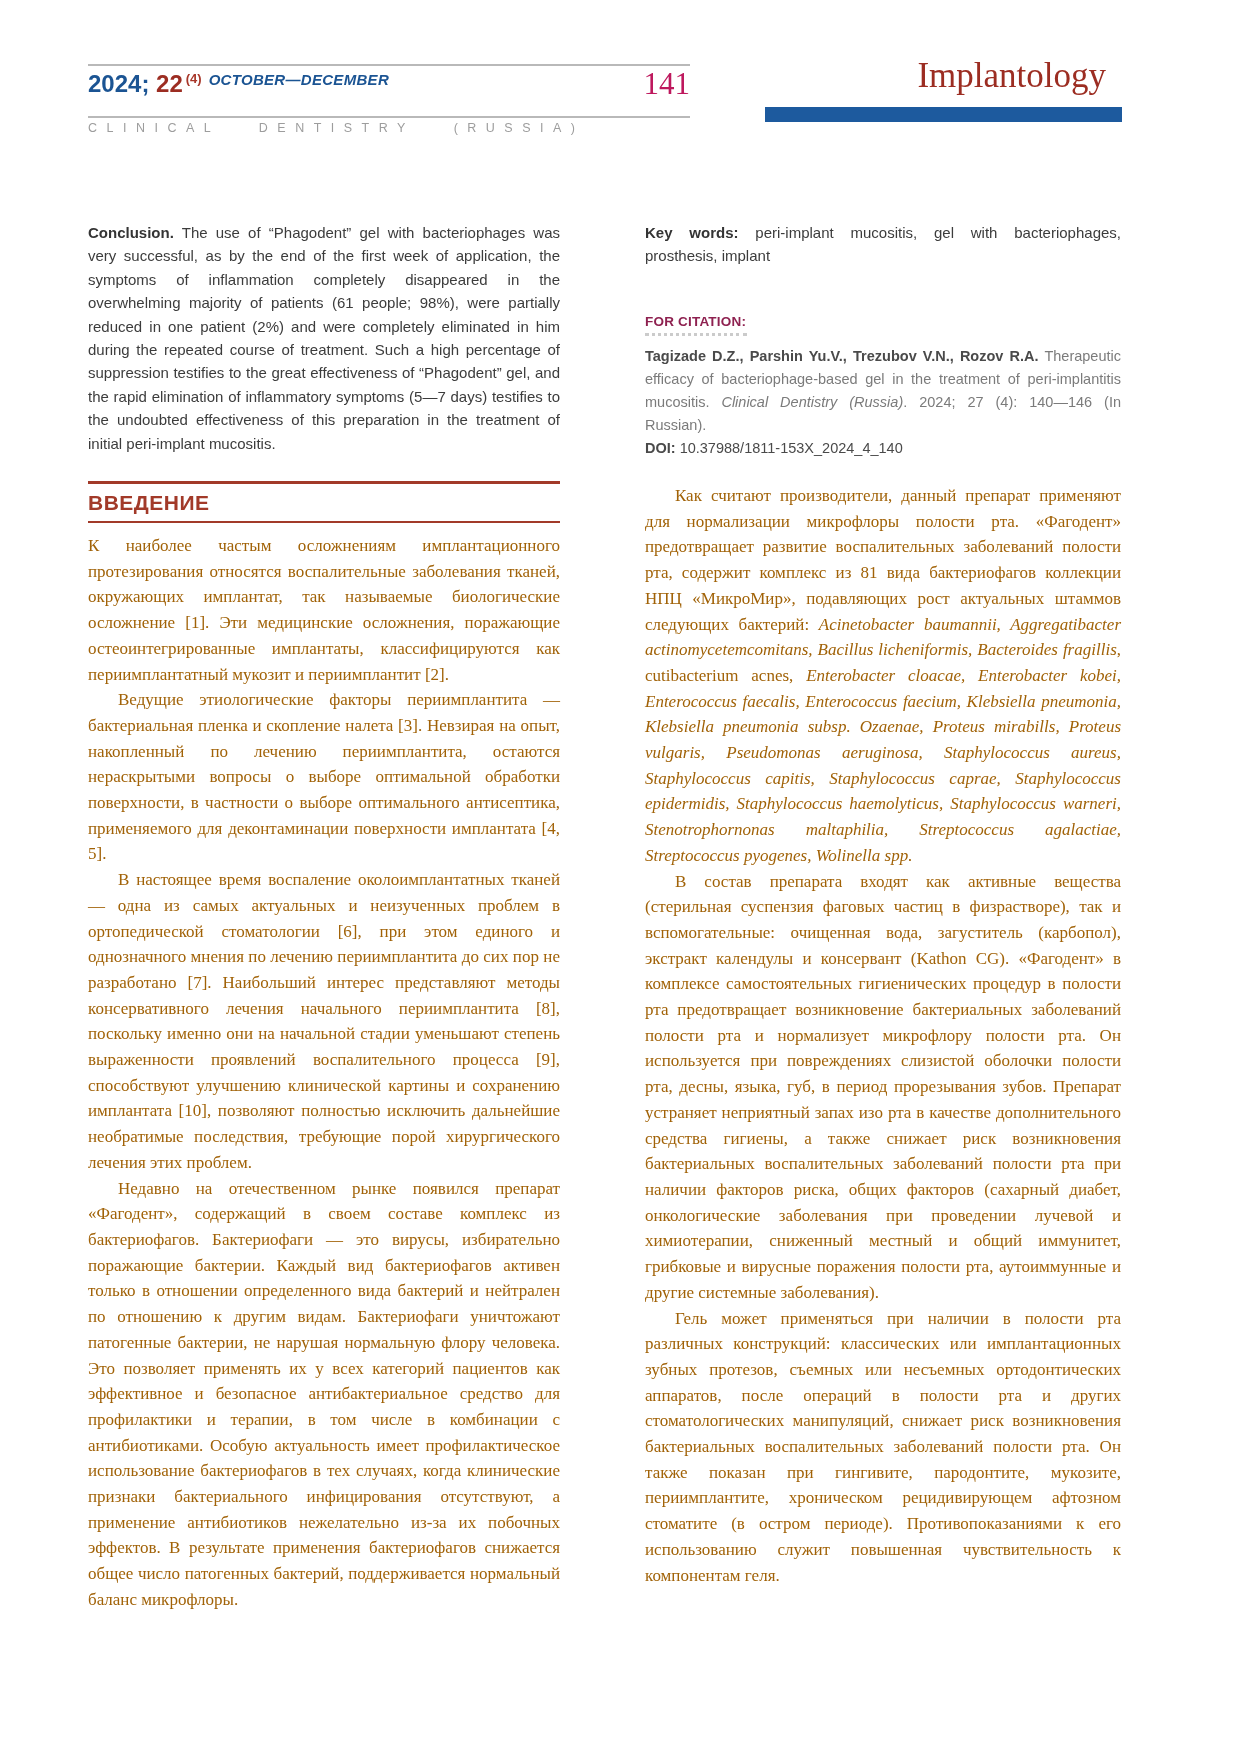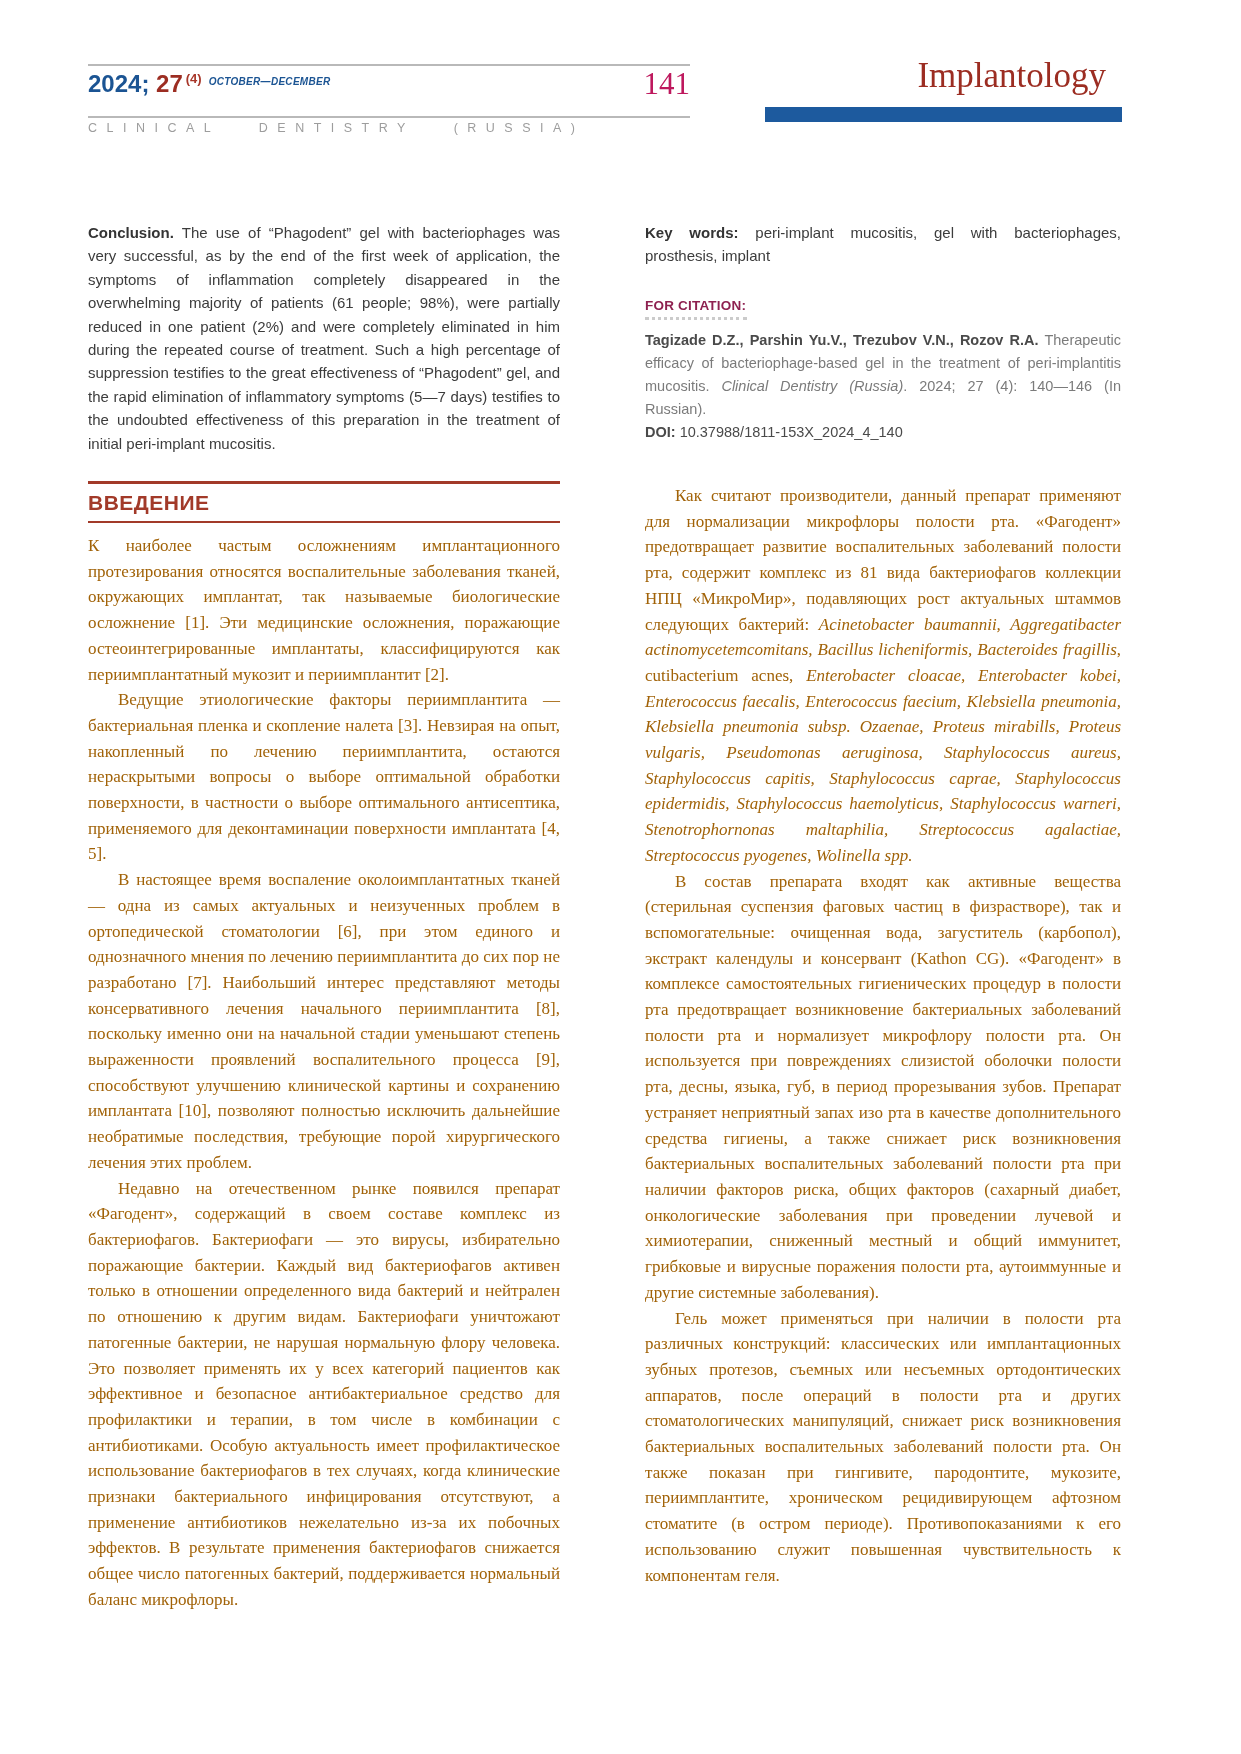--- a/index.html
+++ b/index.html
@@ -8,36 +8,36 @@
           font-family:"Liberation Sans", sans-serif; }
 
   
   .rule { position:absolute; background:#b9b9b9; height:2px; }
   .rule-top { left:88px; top:64px; width:602px; }
   .rule-mid { left:88px; top:116px; width:602px; }
   .issue-line { position:absolute; left:88px; top:70px; font-weight:bold; font-size:24px;
                 color:#1b5493; white-space:nowrap; }
   .issue-volume { color:#9c2d22; }
   .issue-superscript { color:#a8372a; font-size:13px; vertical-align:9px; margin-left:3px; font-weight:bold; }
-  .issue-months { color:#1b5493; font-size:10px; font-style:italic; font-weight:bold;
+  .issue-months { color:#1b5493; font-size:15px; font-style:italic; font-weight:bold;
                   margin-left:7px; vertical-align:7px; letter-spacing:0.3px;text-align:right; }
   .page-number { position:absolute; left:88px; top:66px; width:602px; text-align:right;
                  font-family:"Liberation Serif", serif; font-size:31px; color:#be185d; }
   .journal-name { position:absolute; left:88px; top:121px; font-size:12.5px; color:#9d9d9d;
                   letter-spacing:9.5px; word-spacing:26px; white-space:nowrap; }
   .section-title { position:absolute; left:791px; top:56px; width:315px; text-align:right;
                    font-family:"Liberation Serif", serif; font-size:35px; color:#9c2d22; }
   .section-bar { position:absolute; left:765px; top:107px; width:357px; height:15px; background:#1d5a9e; }
 
   
   .abstract-left { position:absolute; left:88px; top:221px; width:472px; }
   .abstract-right { position:absolute; left:645px; top:221px; width:476px; }
   .abs-p { margin:0; font-size:15px; line-height:23.4px; color:#3c3c3c; text-align:justify; }
   .abs-p b { color:#343434; }
-  .for-citation-label { margin:30px 0 0 0; font-size:13.5px; font-weight:bold; color:#8e2150;
+  .for-citation-label { margin:46px 0 0 0; font-size:13.5px; font-weight:bold; color:#8e2150;
                         letter-spacing:0.2px; }
   .dotted-rule { width:102px; height:0; border-bottom:3px dotted #cbcbcb; margin-top:4px; }
   .citation { margin:9px 0 0 0; font-size:14.5px; line-height:23px; color:#7b7b7b; text-align:justify; }
   .citation .authors { font-weight:bold; color:#4a4a4a; }
   .citation .journal { font-style:italic; }
   .doi-line { margin:0; font-size:14.5px; line-height:23px; color:#4a4a4a; }
   .doi-line b { font-weight:bold; }
 
   
   .intro-left { position:absolute; left:88px; top:481px; width:472px; }
@@ -51,21 +51,21 @@
   .intro-left .body-p:first-of-type { margin-top:10px; }
   .intro-right .body-p:first-of-type { margin-top:2px; }
   .body-p i { font-style:italic; }
 </style>
 </head>
 <body>
 
 <div class="page">
 
   <div class="rule rule-top"></div>
-  <div class="issue-line"><span>2024;</span><span class="issue-volume"> 27</span><span class="issue-superscript">(4)</span><span class="issue-months">OCTOBER—DECEMBER</span>
+  <div class="issue-line"><span>2024;</span><span class="issue-volume"> 22</span><span class="issue-superscript">(4)</span><span class="issue-months">OCTOBER—DECEMBER</span>
   </div>
   <div class="page-number">141</div>
   <div class="rule rule-mid"></div>
   <div class="journal-name">CLINICAL DENTISTRY (RUSSIA)</div>
   <div class="section-title">Implantology</div>
   <div class="section-bar"></div>
 
   <section class="abstract-left">
     <p class="abs-p" lang="en"><b>Conclusion.</b><span> The use of “Phagodent” gel with bacteriophages was very successful, as by the end of the first week of application, the symptoms of inflammation completely disappeared in the overwhelming majority of patients (61 people; 98%), were partially reduced in one patient (2%) and were completely eliminated in him during the repeated course of treatment. Such a high percentage of suppression testifies to the great effectiveness of “Phagodent” gel, and the rapid elimination of inflammatory symptoms (5—7 days) testifies to the undoubted effectiveness of this preparation in the treatment of initial peri-implant mucositis.</span></p>
   </section>

